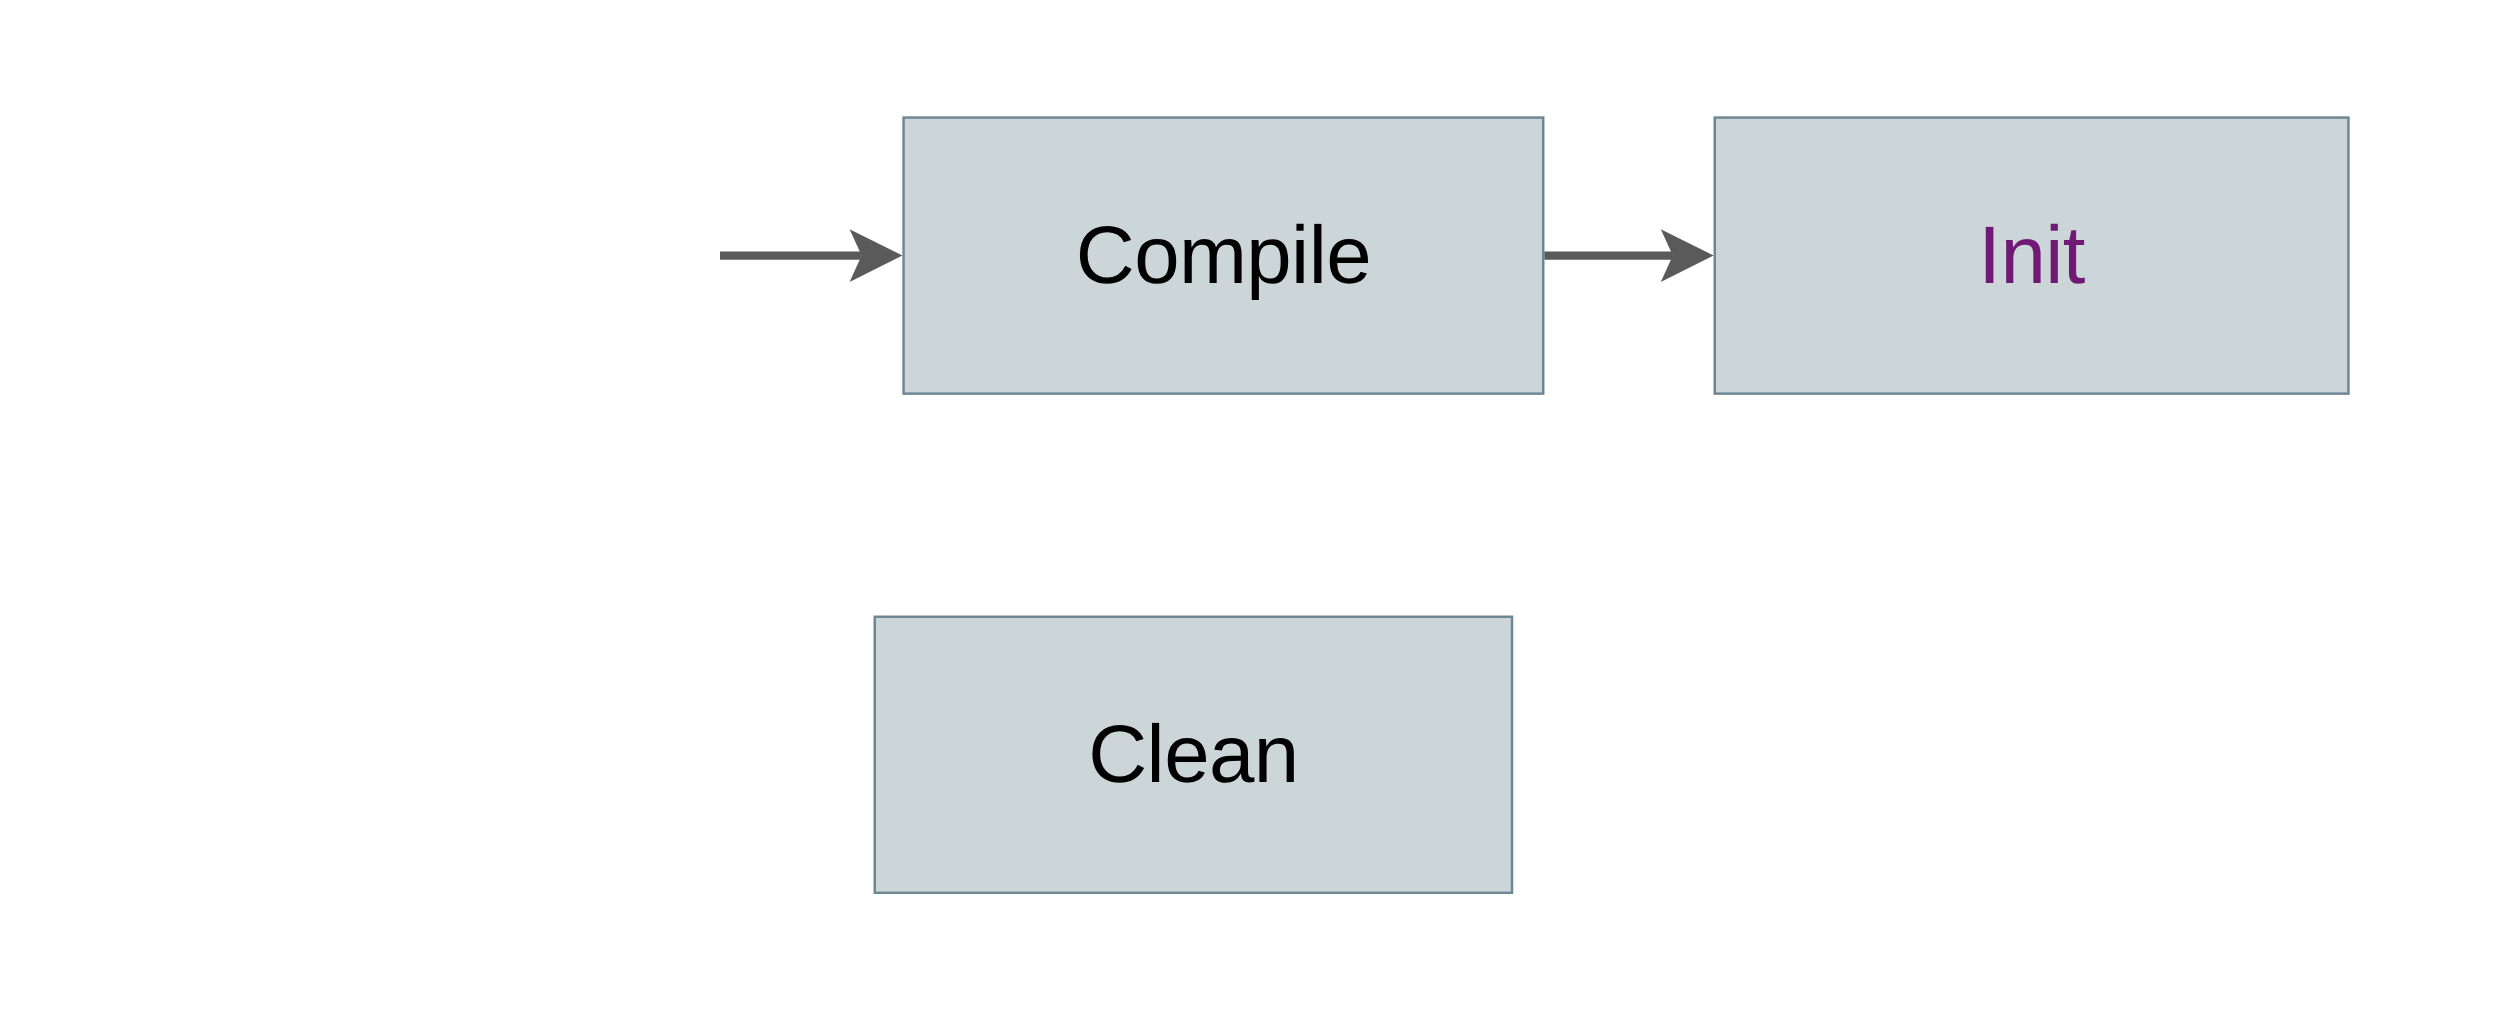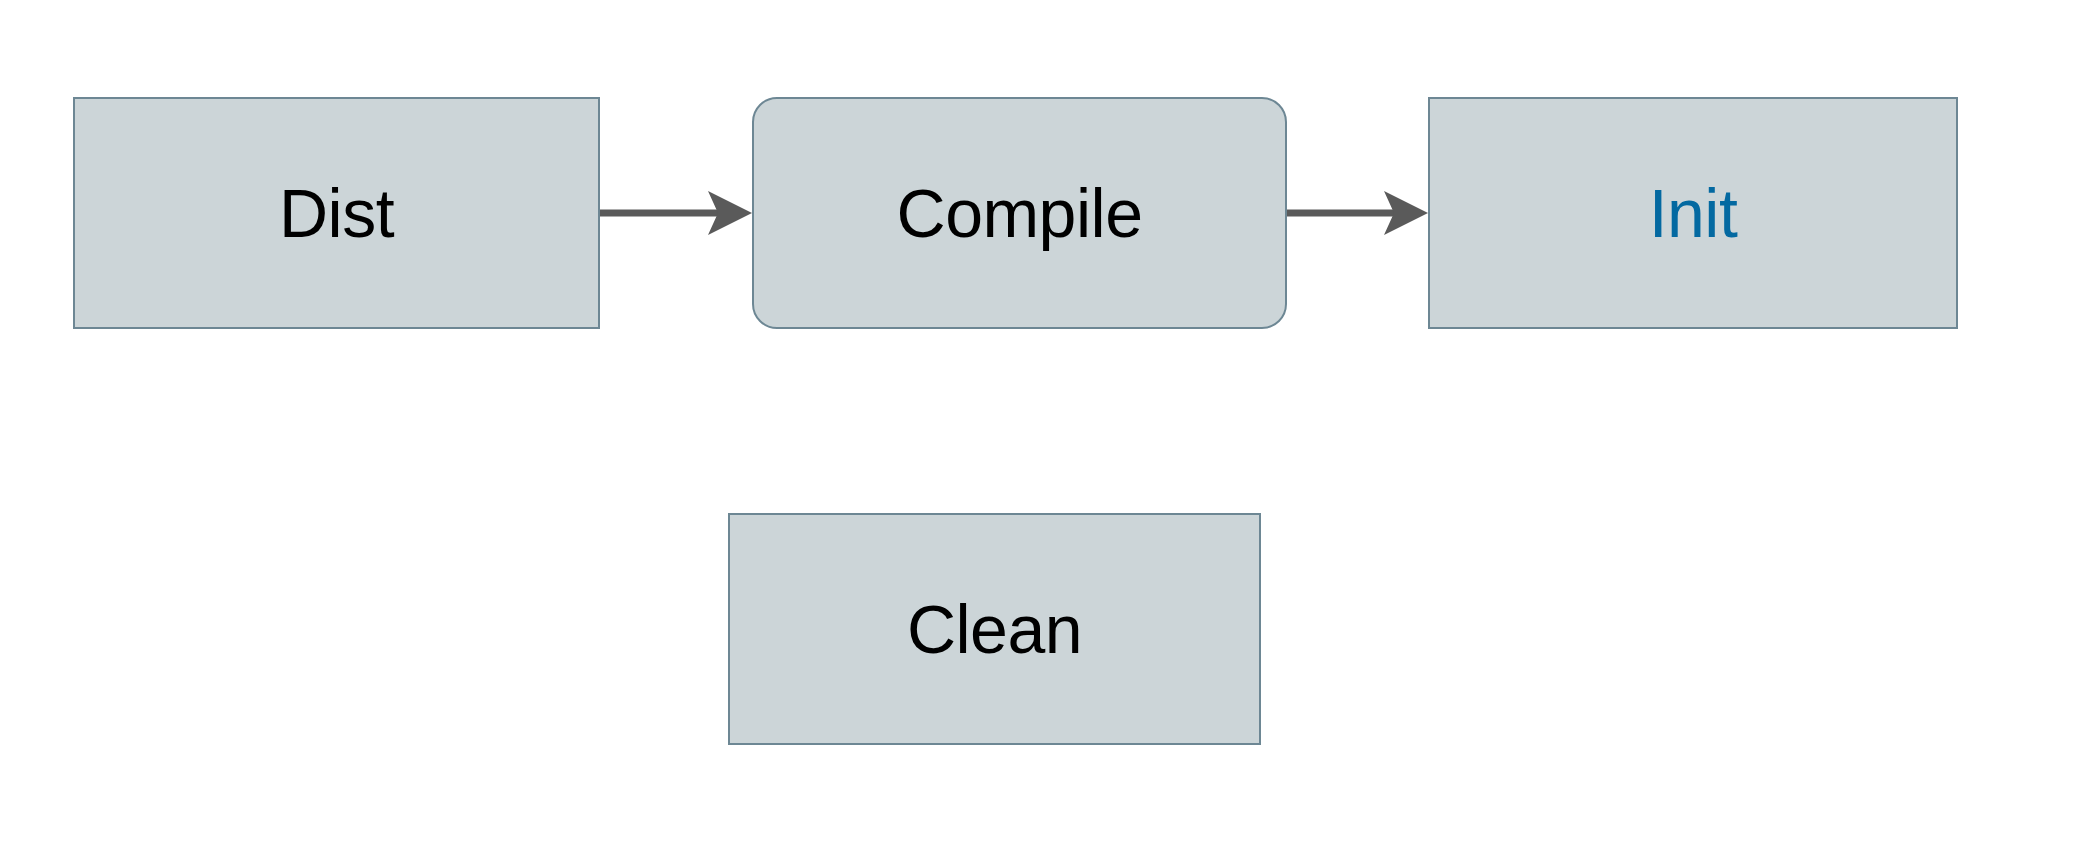--- a/index.html
+++ b/index.html
@@ -49,30 +49,27 @@
   .edge-head {
     fill: #5a5a5a;
     stroke: none;
   }
 </style>
 </head>
 <body>
 
 <div id="canvas" style="width: 2078px; height: 848px; background: rgb(255, 255, 255);">
 
-  <div class="node" id="node-dist" style="left: 73px; top: 97px; width: 527px; height: 232px; background: rgb(204, 213, 216); border-color: rgb(109, 135, 148);">
-    <span class="node-label" style="color: rgb(0, 0, 0);">Dist</span>
-  </div>
 
-  <div class="node" id="node-compile" style="left: 752px; top: 97px; width: 535px; height: 232px; background: rgb(204, 213, 216); border-color: rgb(109, 135, 148); border-radius: 25px;">
+  <div class="node" id="node-compile" style="left: 752px; top: 97px; width: 535px; height: 232px; background: rgb(204, 213, 216); border-color: rgb(109, 135, 148);">
     <span class="node-label" style="color: rgb(0, 0, 0);">Compile</span>
   </div>
 
   <div class="node" id="node-init" style="left: 1428px; top: 97px; width: 530px; height: 232px; background: rgb(204, 213, 216); border-color: rgb(109, 135, 148);">
-    <span class="node-label" style="color: #0369a1;">Init</span>
+    <span class="node-label" style="color: #701a75;">Init</span>
   </div>
 
   <div class="node" id="node-clean" style="left: 728px; top: 513px; width: 533px; height: 232px; background: rgb(204, 213, 216); border-color: rgb(109, 135, 148);">
     <span class="node-label" style="color: rgb(0, 0, 0);">Clean</span>
   </div>
 
   <svg class="edge" id="edge-dist-to-compile" width="192" height="40" viewBox="0 0 192 40" style="left: 580px; top: 193px;">
       <path class="edge-line" d="M 20 20 L 138 20" stroke="#5a5a5a"></path>
       <path class="edge-head" fill="#5a5a5a" d="M 172 20 L 128 42 L 138 20 L 128 -2 Z"></path>
     </svg>

